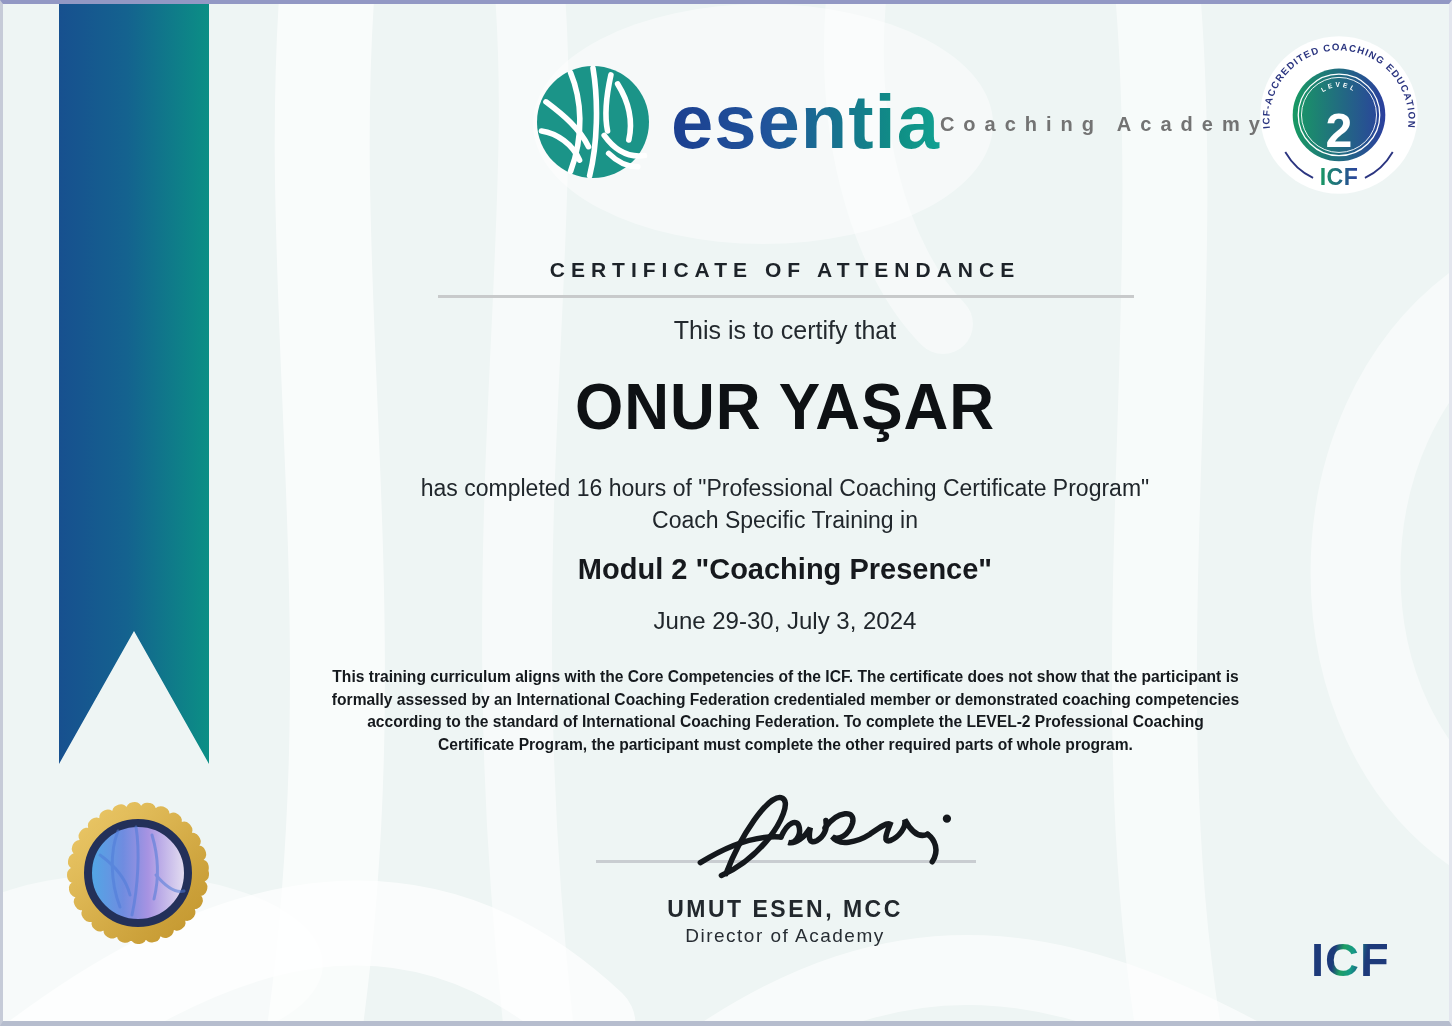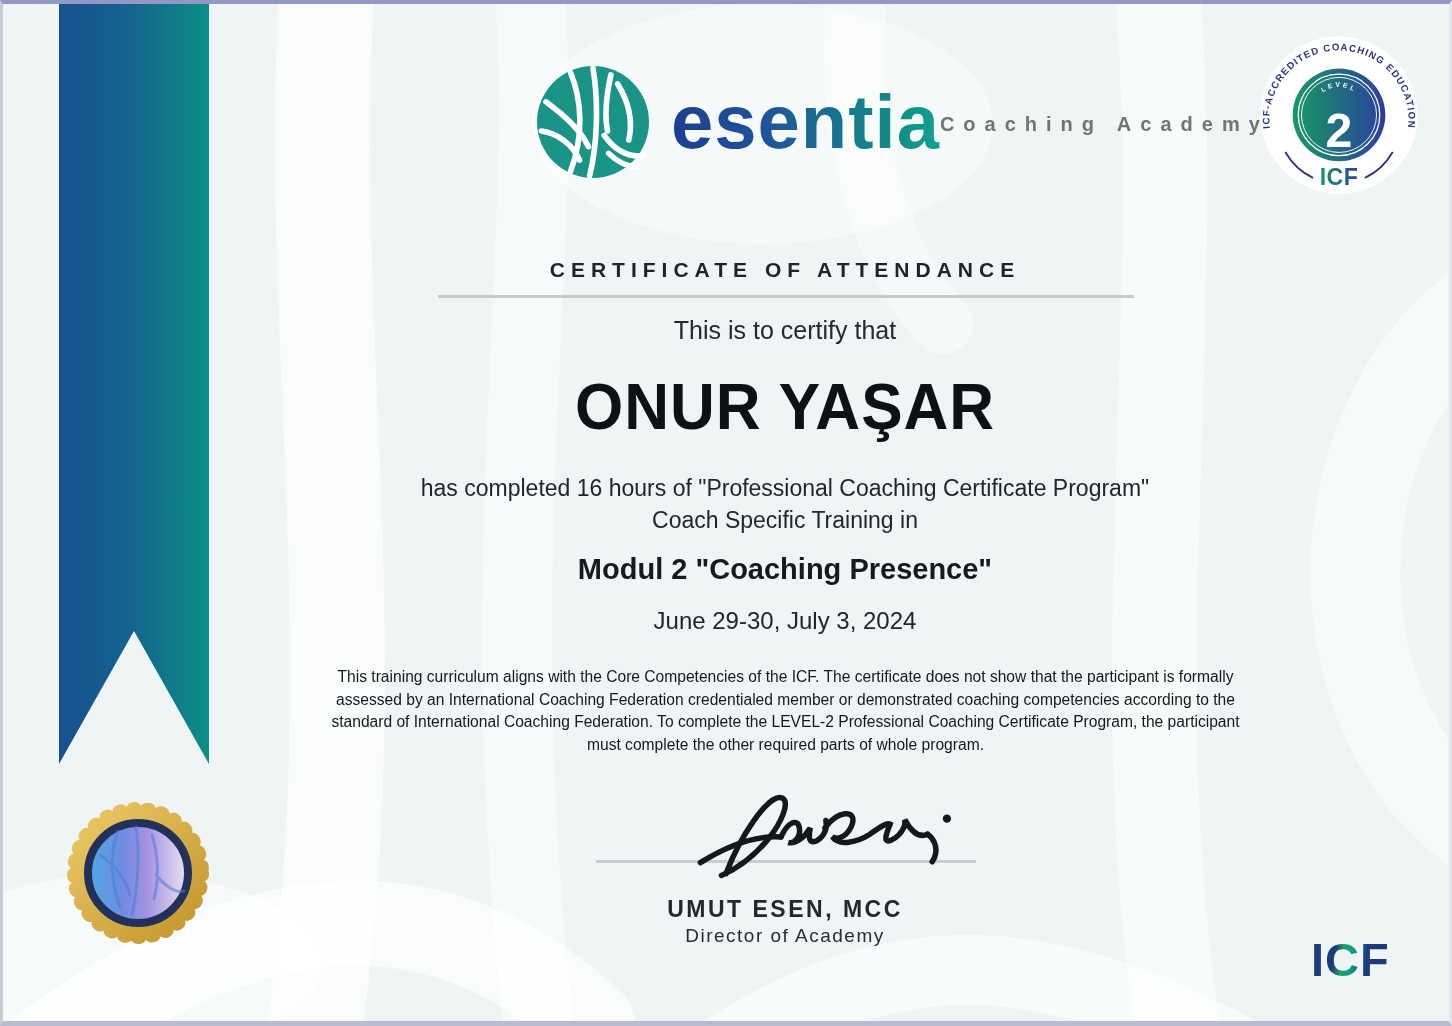--- a/index.html
+++ b/index.html
@@ -40,21 +40,21 @@
   .cert-title{position:absolute;left:0;width:100%;top:254px;font-size:21px;font-weight:800;letter-spacing:6px;color:#1d2329;}
   .title-rule{position:absolute;left:323px;top:291px;width:696px;height:3px;background:#c8cacb;}
   .certify-line{position:absolute;left:0;width:100%;top:312px;font-size:25px;color:#23292e;}
   .recipient{position:absolute;left:0;width:100%;top:366px;font-size:64px;font-weight:900;letter-spacing:1px;color:#0e1114;transform:scaleX(.97);}
   .body-line1{position:absolute;left:0;width:100%;top:471px;font-size:23px;color:#20262b;}
   .body-line2{position:absolute;left:0;width:100%;top:503px;font-size:23px;color:#20262b;}
   .module-line{position:absolute;left:0;width:100%;top:549px;font-size:29px;font-weight:800;color:#16191d;}
   .date-line{position:absolute;left:0;width:100%;top:603px;font-size:24px;color:#20262b;}
   .disclaimer{
     position:absolute;left:213px;top:662px;width:915px;
-    font-size:15.6px;font-weight:400;line-height:22.5px;color:#15191d;text-align:center;
+    font-size:15.6px;font-weight:700;line-height:22.5px;color:#15191d;text-align:center;
   }
   
   .sig-art{position:absolute;left:520px;top:778px;width:380px;height:110px;}
   .sig-rule{position:absolute;left:481px;top:856px;width:380px;height:3px;background:#c9cdd1;}
   .sig-name{position:absolute;left:0;width:100%;top:892px;font-size:23px;font-weight:800;letter-spacing:2.5px;color:#22282d;}
   .sig-title{position:absolute;left:0;width:100%;top:921px;font-size:19px;letter-spacing:1.5px;color:#272d33;}
   
   .seal{position:absolute;left:57px;top:791px;width:156px;height:156px;}
   
   .footer-icf{

